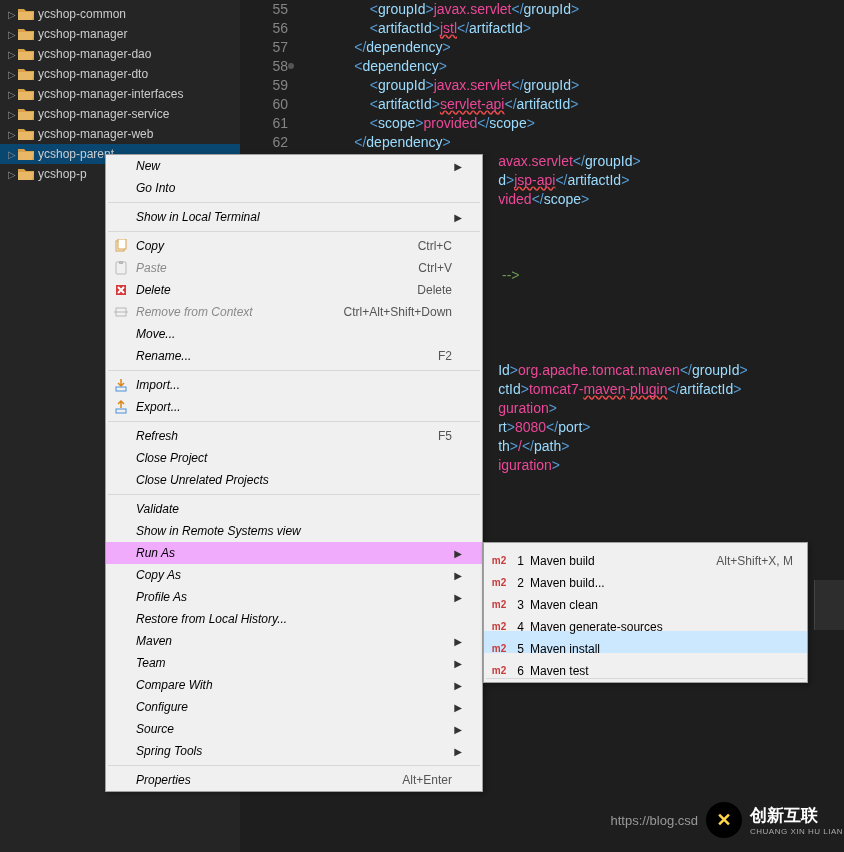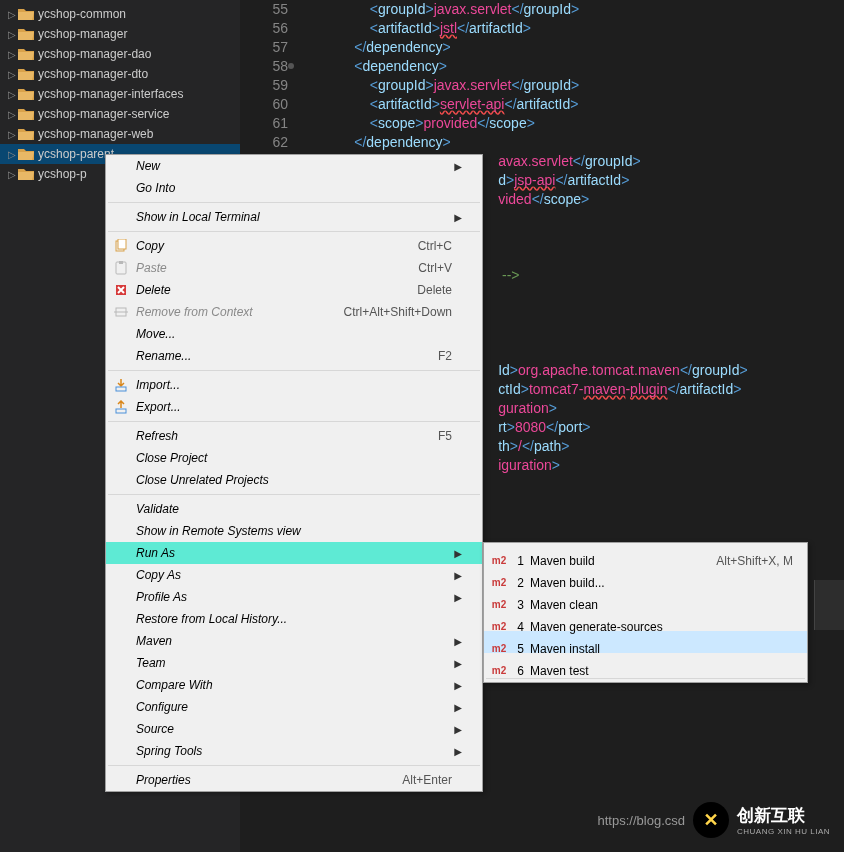--- a/index.html
+++ b/index.html
@@ -17,35 +17,35 @@
 .g-ln { height: 19px; }
 .g-ln.mod::after { content: ""; position: absolute; right: -6px; width: 6px; height: 6px; background: #555; border-radius: 50%; margin-top: 6px; }
 .c-line { height: 19px; }
 .tag { color: #569cd6; }
 .attr { color: #9cdcfe; }
 .txt { color: #ec4899; }
 .comment { color: #6a9955; }
 .wavy { text-decoration: underline wavy #f14c4c; text-decoration-skip-ink: none; }
 .context-menu { position: absolute; left: 105px; top: 154px; width: 378px; background: #f0f0f0; border: 1px solid #a0a0a0; color: #000; font-size: 12px; box-shadow: 2px 2px 5px rgba(0,0,0,0.3); z-index: 10; }
 .menu-item { display: flex; align-items: center; height: 22px; padding: 0 20px 0 4px; }
-.menu-item.hover { background: #5eead4; }
+.menu-item.hover { background: #f0abfc; }
 .menu-item.disabled { color: #8a8a8a; }
 .menu-item .mi-icon { width: 22px; display: flex; justify-content: center; align-items: center; }
 .menu-item .mi-label { flex: 1; padding-left: 4px; font-style: italic; }
 .menu-item .mi-short { color: #555; }
 .menu-item .mi-arrow { width: 10px; text-align: right; color: #333; font-size: 10px; }
 .menu-sep { height: 1px; background: #d7d7d7; margin: 3px 2px; }
 .submenu { position: absolute; left: 483px; top: 542px; width: 325px; background: #f0f0f0; border: 1px solid #a0a0a0; color: #000; font-size: 12px; box-shadow: 2px 2px 5px rgba(0,0,0,0.3); z-index: 11; }
 .sub-item { display: flex; align-items: center; height: 22px; padding: 13px 14px 0 4px; }
 .sub-item.hover { background: #cce8ff; }
 .sub-item .si-icon { width: 22px; font-size: 10px; color: #c93a3a; font-weight: bold; display:flex; justify-content:center; }
 .sub-item .si-num { width: 14px; text-align: right; margin-right: 6px; }
 .sub-item .si-label { flex: 1; }
 .sub-item .si-short { color: #555; }
-.watermark { position: absolute; bottom: 14px; right: 14px; display: flex; align-items: center; gap: 8px; color: #999; font-size: 13px; z-index: 5; }
+.watermark { position: absolute; bottom: 14px; right: 1px; display: flex; align-items: center; gap: 8px; color: #999; font-size: 13px; z-index: 5; }
 .watermark .logo { width: 36px; height: 36px; background: #000; border-radius: 50%; display: flex; align-items: center; justify-content: center; color: #ffd54a; font-weight: bold; font-size: 18px; }
 .tabarea { position: absolute; right: 0; top: 580px; width: 30px; height: 50px; background: #2d2d2d; border-left: 1px solid #444; }
 </style>
 </head>
 <body>
 
 <div class="container">
   <div class="sidebar" id="sidebar">
       <div class="tree-item">
         <span class="arrow">▷</span>

